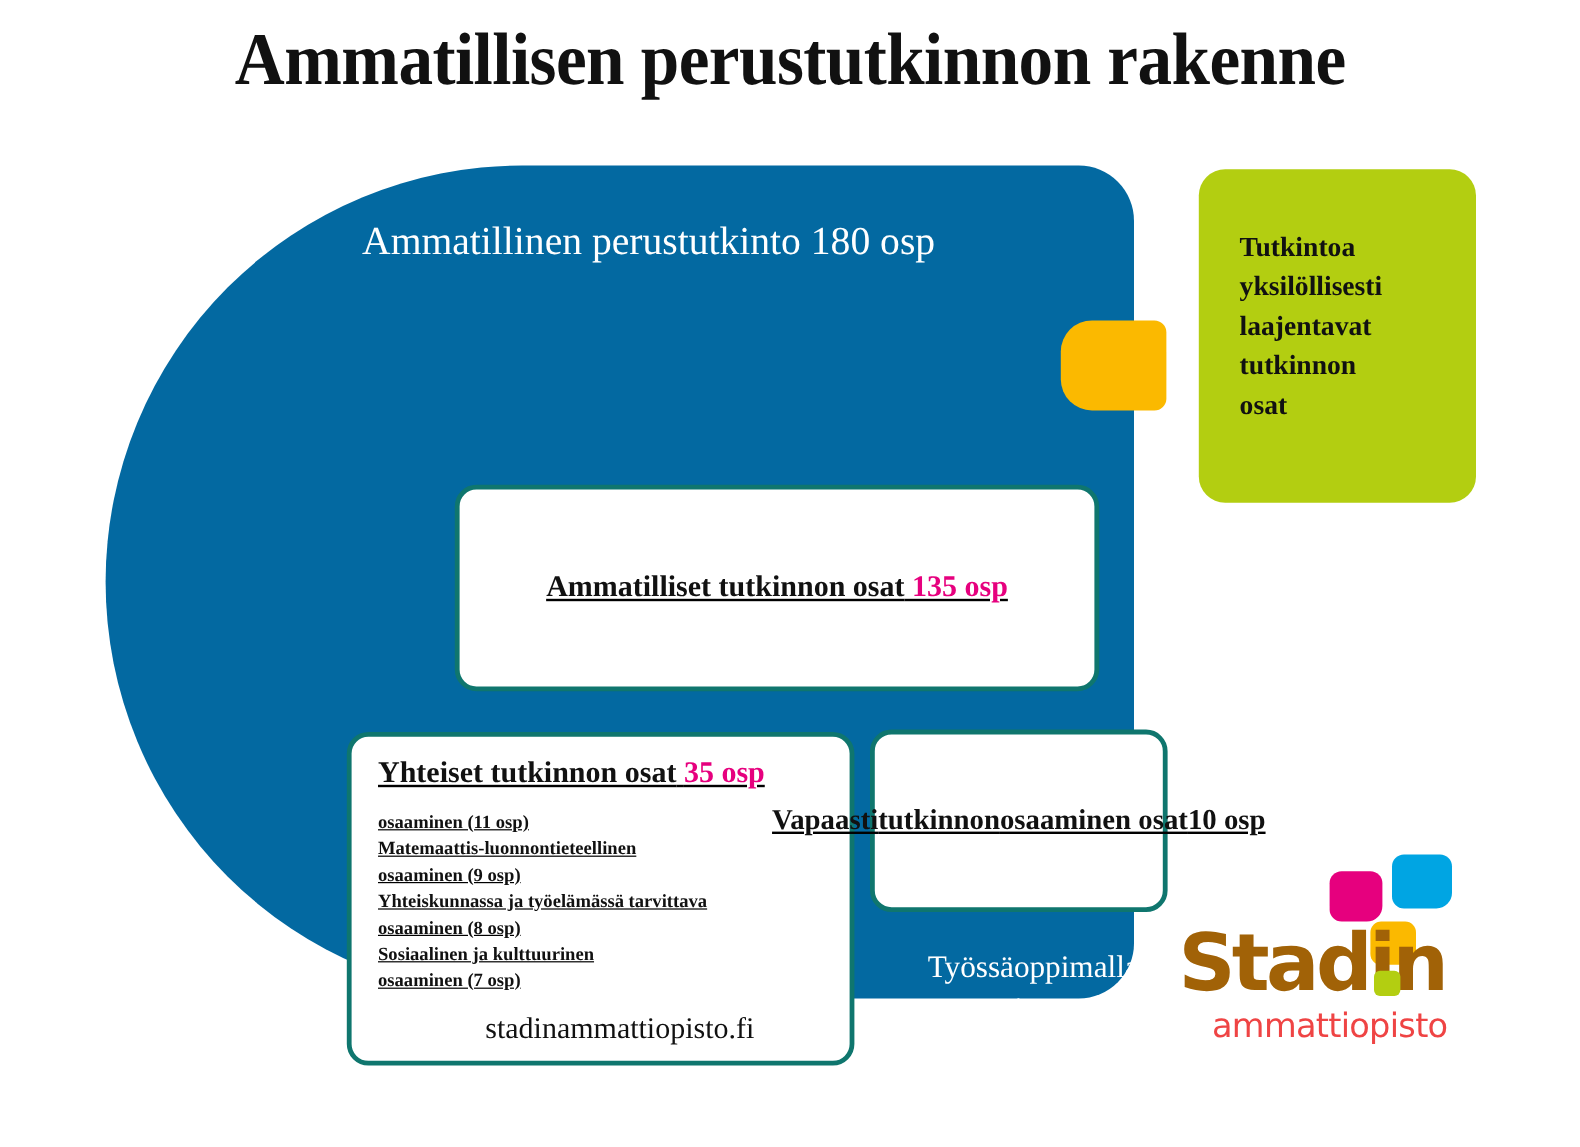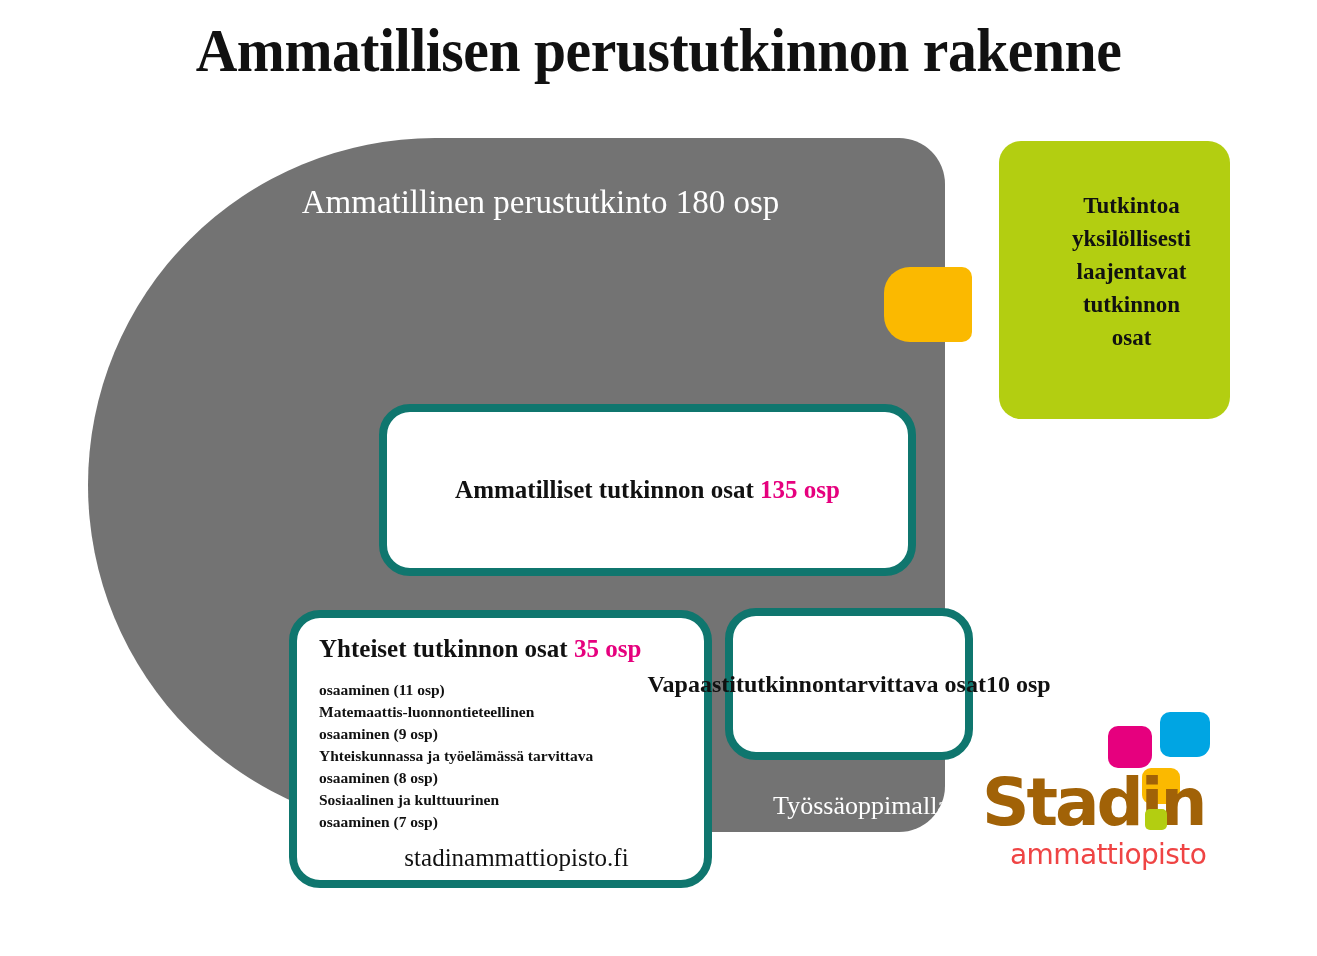--- a/index.html
+++ b/index.html
@@ -33,21 +33,21 @@
     white-space: nowrap;
   }
 
   
   #blue-shape {
     position: absolute;
     left: 88px;
     top: 138px;
     width: 857px;
     height: 694px;
-    background: #737373;
+    background: #0369a1;
     border-radius: 347px 46px 46px 347px / 347px 46px 46px 347px;
   }
 
   #blue-heading {
     position: absolute;
     left: 0;
     top: 45px;
     width: 857px;
     text-align: center;
     padding-left: 48px;
@@ -67,23 +67,24 @@
     width: 88px;
     height: 75px;
     background: #FBB900;
     border-radius: 26px 10px 10px 26px;
   }
 
   
   .green-box {
     position: absolute;
     background: #ffffff;
-    border: 8px solid #0f766e;
+    border: 4px solid #0f766e;
     box-sizing: border-box;
-    border-radius: 31px;
+    border-radius: 18px;
+    text-decoration: underline;
   }
 
   #box-ammatilliset {
     left: 291px;
     top: 266px;
     width: 537px;
     height: 172px;
     display: flex;
     align-items: center;
     justify-content: center;
@@ -175,21 +176,20 @@
     padding: 48px 0 0 34px;
     box-sizing: border-box;
   }
   #green-panel .gline {
     font-family: "Liberation Serif", serif;
     font-weight: bold;
     font-size: 23px;
     line-height: 33px;
     color: #111111;
     white-space: nowrap;
-    text-align: center;
   }
 
   
   #footer-url {
     position: absolute;
     left: 88px;
     top: 843px;
     width: 857px;
     text-align: center;
     font-family: "Liberation Serif", serif;
@@ -274,21 +274,21 @@
       <div class="subject-line">Yhteiskunnassa ja työelämässä tarvittava</div>
       <div class="subject-line">osaaminen (8 osp)</div>
       <div class="subject-line">Sosiaalinen ja kulttuurinen</div>
       <div class="subject-line">osaaminen (7 osp)</div>
     </div>
   </div>
 
   <div class="green-box" id="box-vapaasti">
     <div class="vline">Vapaasti</div>
     <div class="vline">tutkinnon</div>
-    <div class="vline">tarvittava osat</div>
+    <div class="vline">osaaminen osat</div>
     <div class="vline amount">10 osp</div>
   </div>
 
   <div id="tyossaoppimalla">
     <div>Työssäoppimalla</div>
     <div>suoritettava</div>
     <div>vähintään 30 osp</div>
   </div>
 
 </div>

